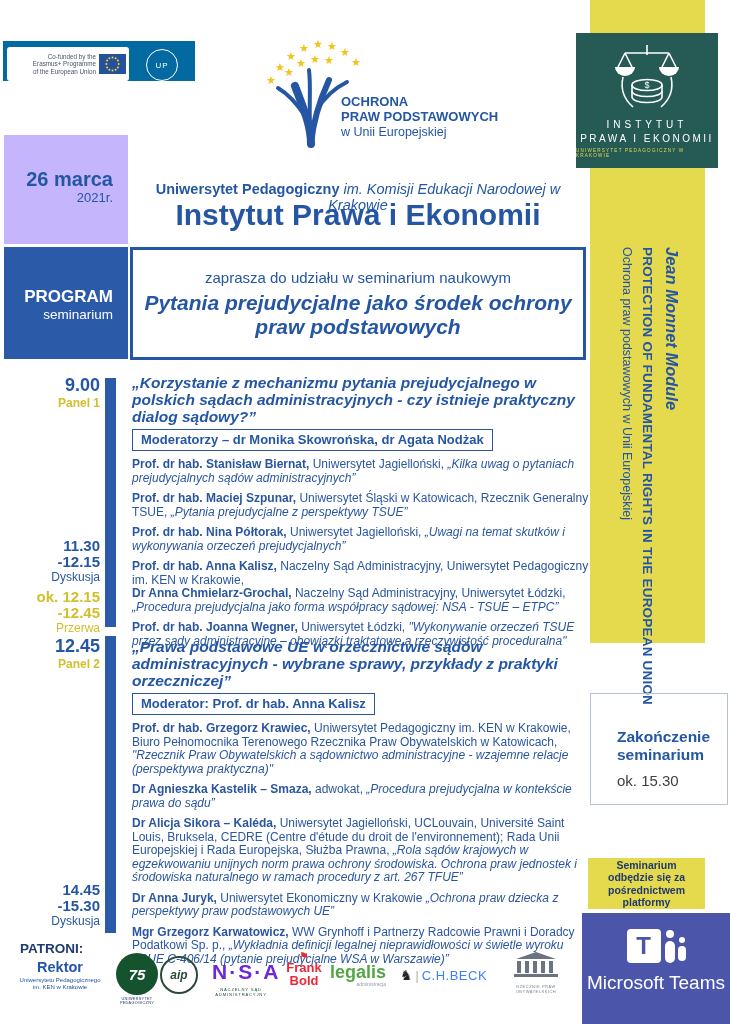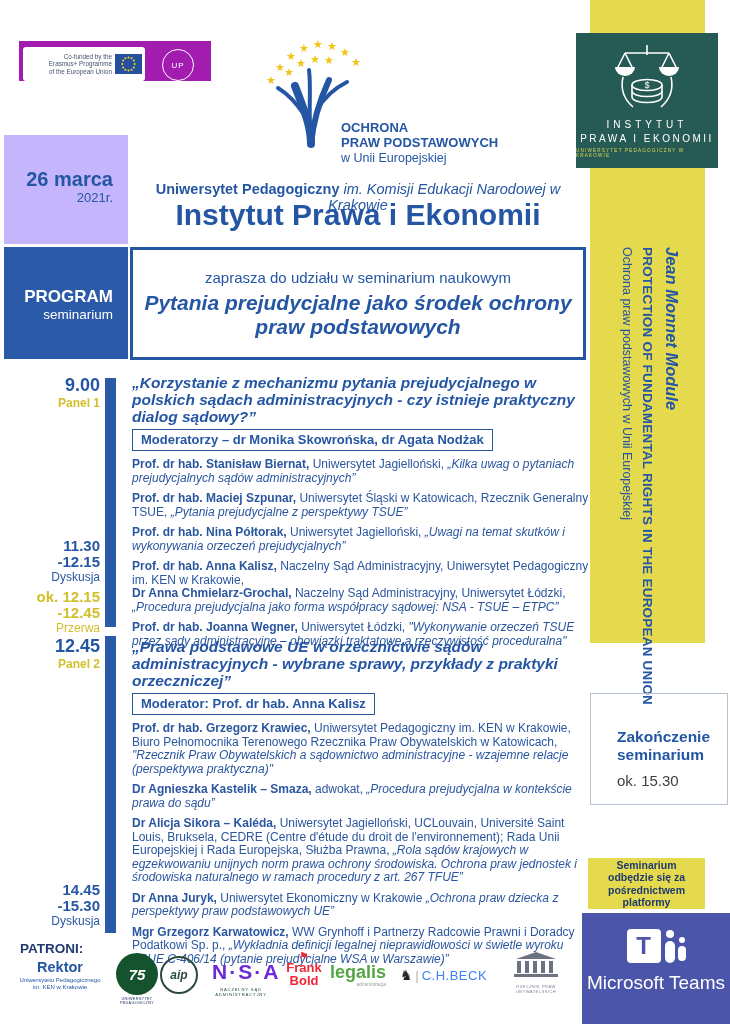--- a/index.html
+++ b/index.html
@@ -15,32 +15,32 @@
 
   
   .teal { position:absolute; left:576px; top:33px; width:142px; height:135px; background:#265a55;
           display:flex; flex-direction:column; align-items:center; }
   .teal svg { margin-top:8px; }
   .teal .t1 { color:#fff; font-size:10px; letter-spacing:4px; margin-top:2px; }
   .teal .t2 { color:#fff; font-size:10px; letter-spacing:2.5px; margin-top:3px; }
   .teal .t3 { color:#e5d94e; font-size:4.6px; letter-spacing:1.2px; margin-top:4px; }
 
   
-  .eu { position:absolute; left:3px; top:41px; width:192px; height:40px; background:#a21caf;margin-left:16px; }
+  .eu { position:absolute; left:3px; top:41px; width:192px; height:40px; background:#0369a1; }
   .eu-white { position:absolute; left:4px; top:6px; width:122px; height:34px; background:#fff; border-radius:3px;
               display:flex; align-items:center; justify-content:flex-end; }
   .eu-text { font-size:6.3px; line-height:7.5px; color:#44546a; text-align:right; white-space:pre-line; margin-right:3px; }
   .eu-flag { margin-right:3px; }
   .crest { position:absolute; left:143px; top:8px; width:30px; height:30px; border:1.5px solid #fff; border-radius:50%;
            display:flex; align-items:center; justify-content:center; color:#fff; font-size:8px; letter-spacing:1px; }
 
   
   .tree-svg { position:absolute; left:263px; top:38px; }
   .treetext { position:absolute; left:341px; top:94px; }
-  .treetext .o1 { font-size:13px; font-weight:bold; color:#2456a4; line-height:15px;margin-top:26px; }
+  .treetext .o1 { font-size:13px; font-weight:bold; color:#2456a4; line-height:15px; }
   .treetext .o2 { font-size:13px; font-weight:bold; color:#2456a4; line-height:15px; }
   .treetext .o3 { font-size:12.5px; color:#2456a4; line-height:16px; }
 
   
   .datebox { position:absolute; left:4px; top:135px; width:124px; height:109px; background:#c4b5fd;
              text-align:right; box-sizing:border-box; padding:33px 15px 0 0; }
   .datebox .d1 { font-size:20px; font-weight:bold; color:#2456a4; line-height:22px; }
   .datebox .d2 { font-size:13px; color:#2456a4; }
   .progbox { position:absolute; left:4px; top:247px; width:124px; height:112px; background:#2b5aa8;
              text-align:right; box-sizing:border-box; padding:40px 15px 0 0; }

